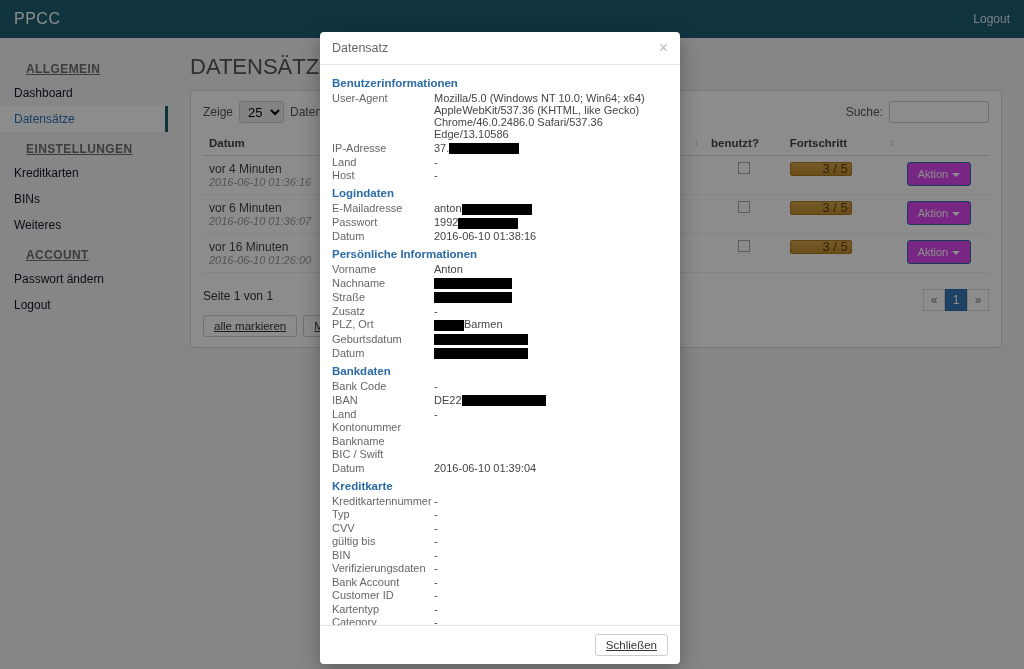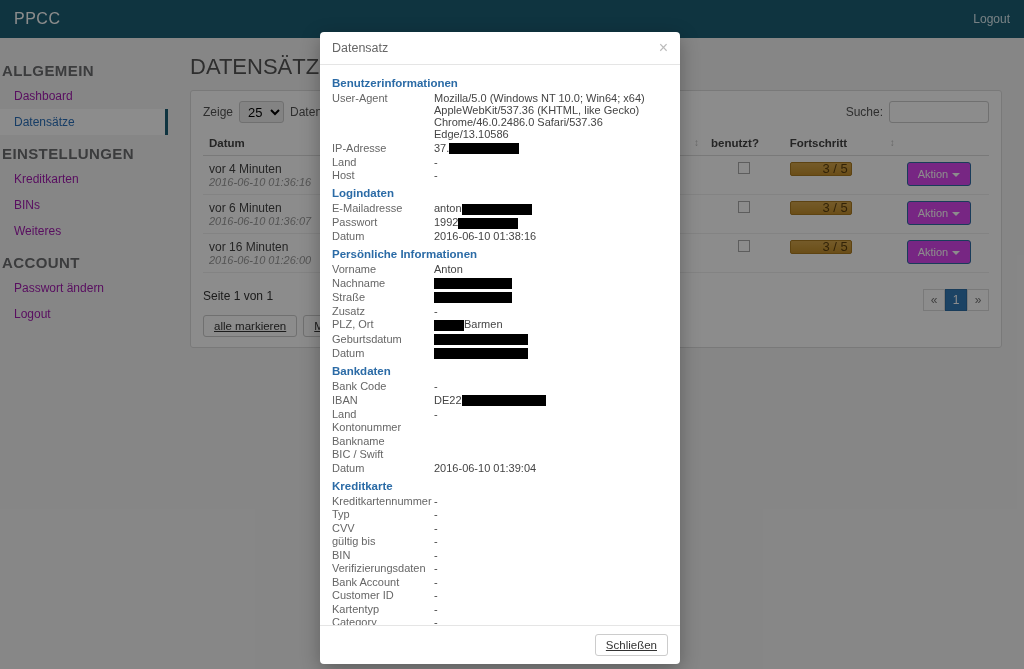--- a/index.html
+++ b/index.html
@@ -7,22 +7,22 @@
   body { position: relative; }
 
   
   .topbar { height: 38px; background: #1c6075; color: #fff; display: flex; align-items: center; justify-content: space-between; padding: 0 14px; gap: 26px; }
   .brand { font-size: 16px; letter-spacing: .5px; font-weight: 500; }
   .logout-link { color: #d9eaf0; font-size: 12px; cursor: pointer; }
 
   
   .shell { display: flex; height: calc(669px - 38px); }
   .sidebar { width: 168px; padding: 14px 0 0 0; font-size: 12px; }
-  .side-head { color: #6c6d70; font-weight: 700; font-size: 15px; letter-spacing: .4px; padding: 10px 2px 4px; }
-  .side-item { display: block; padding: 6px 14px; color: #a21caf; cursor: pointer; }
+  .side-head { color: #6c6d70; font-weight: 700; font-size: 12px; letter-spacing: .4px; padding: 10px 26px 4px; text-decoration: underline; }
+  .side-item { display: block; padding: 6px 14px; color: #0f172a; cursor: pointer; }
   .side-item.active { color: #2b70ba; background: #fff; border-right: 3px solid #1c6075; }
 
   .main { flex: 1; padding: 16px 22px; overflow: hidden; }
   .page-title { font-size: 22px; color: #555; font-weight: 400; display: inline-block; }
   .page-sub { font-size: 12px; color: #888; margin-left: 4px; }
 
   .panel { background: #fff; border: 1px solid #ddd; border-radius: 3px; margin-top: 10px; padding: 10px 12px; }
   .ctrl-row { display: flex; align-items: center; gap: 6px; color:#555; }
   .ctrl-row .spacer { flex: 1; }
   select.inline { height: 22px; border:1px solid #ccc; border-radius:3px; font-size:13px; padding:0 4px; }

